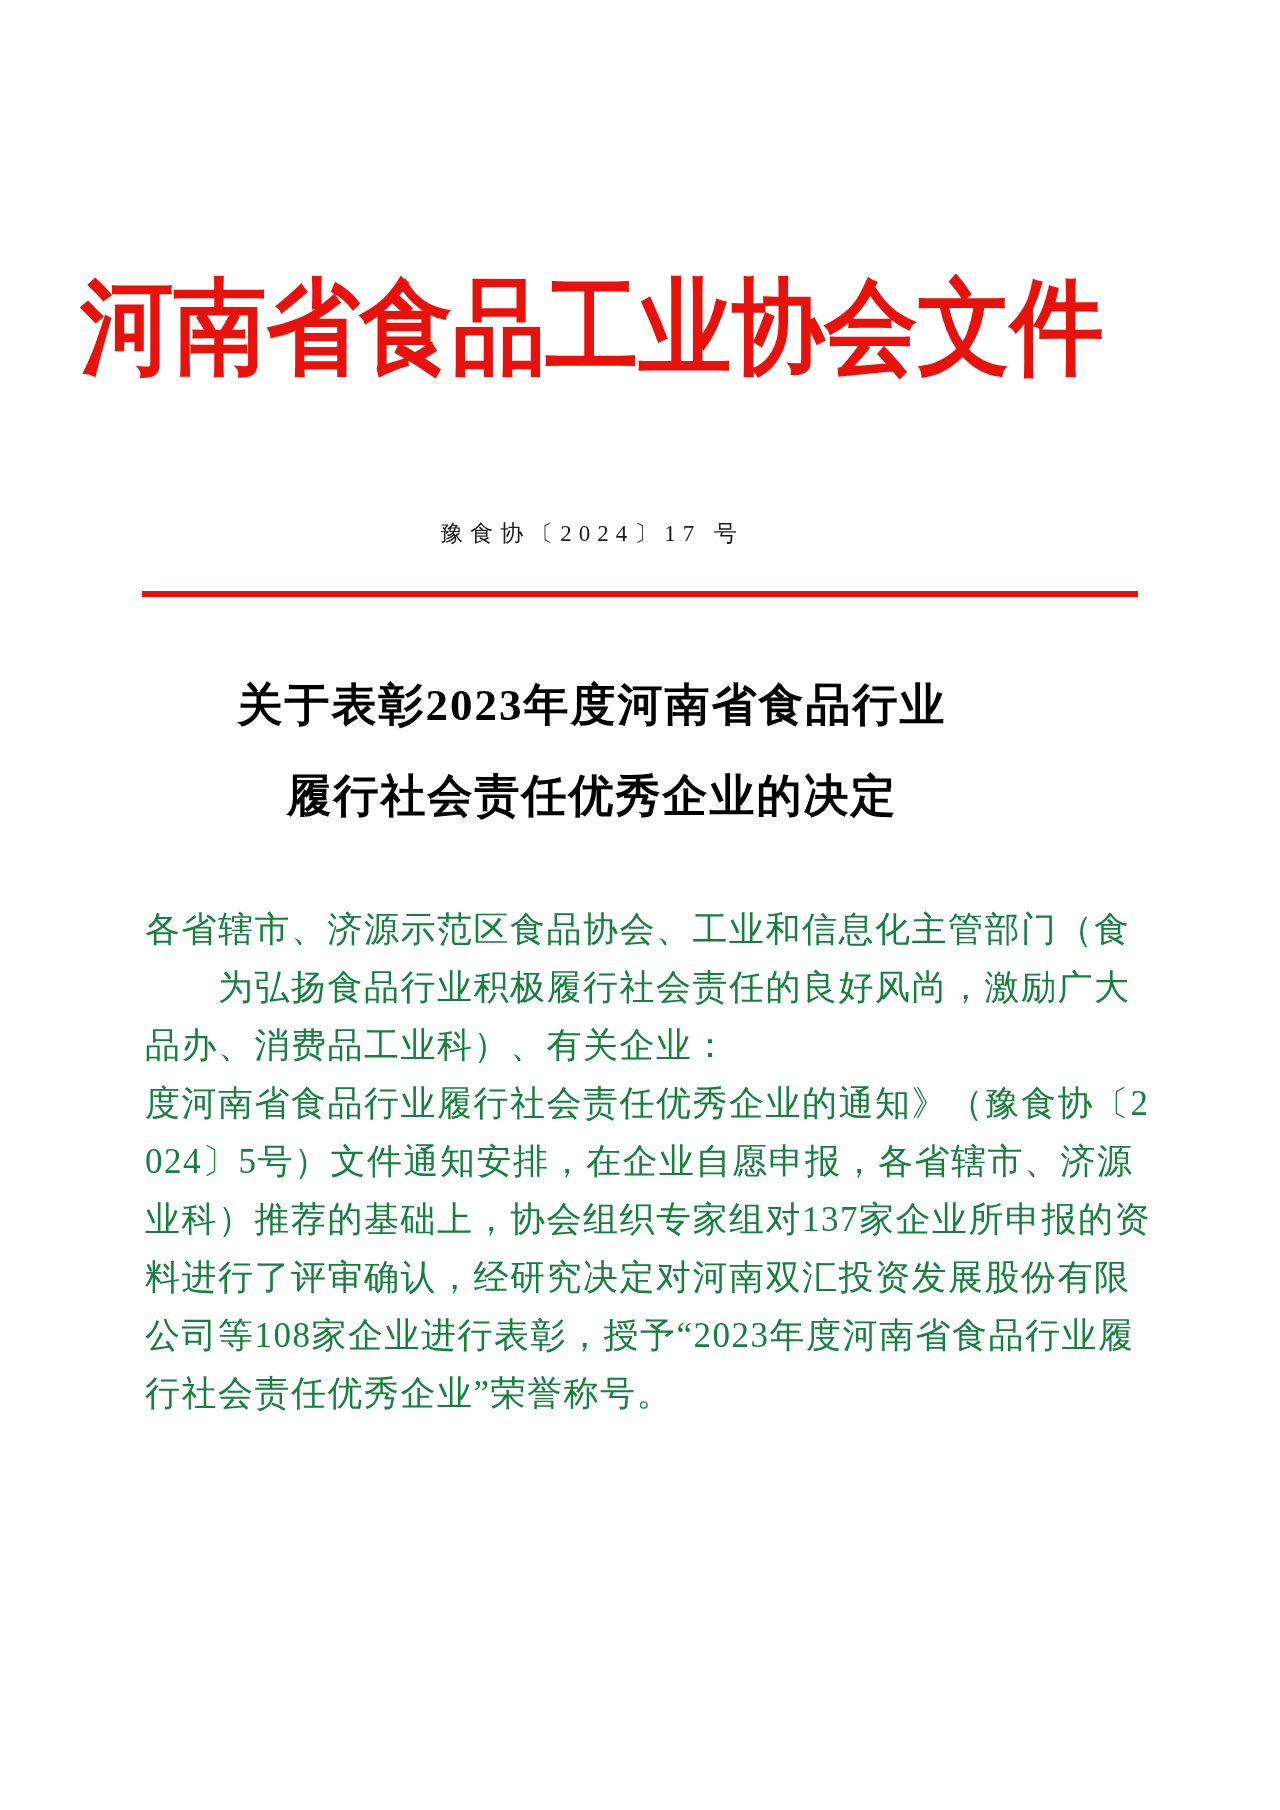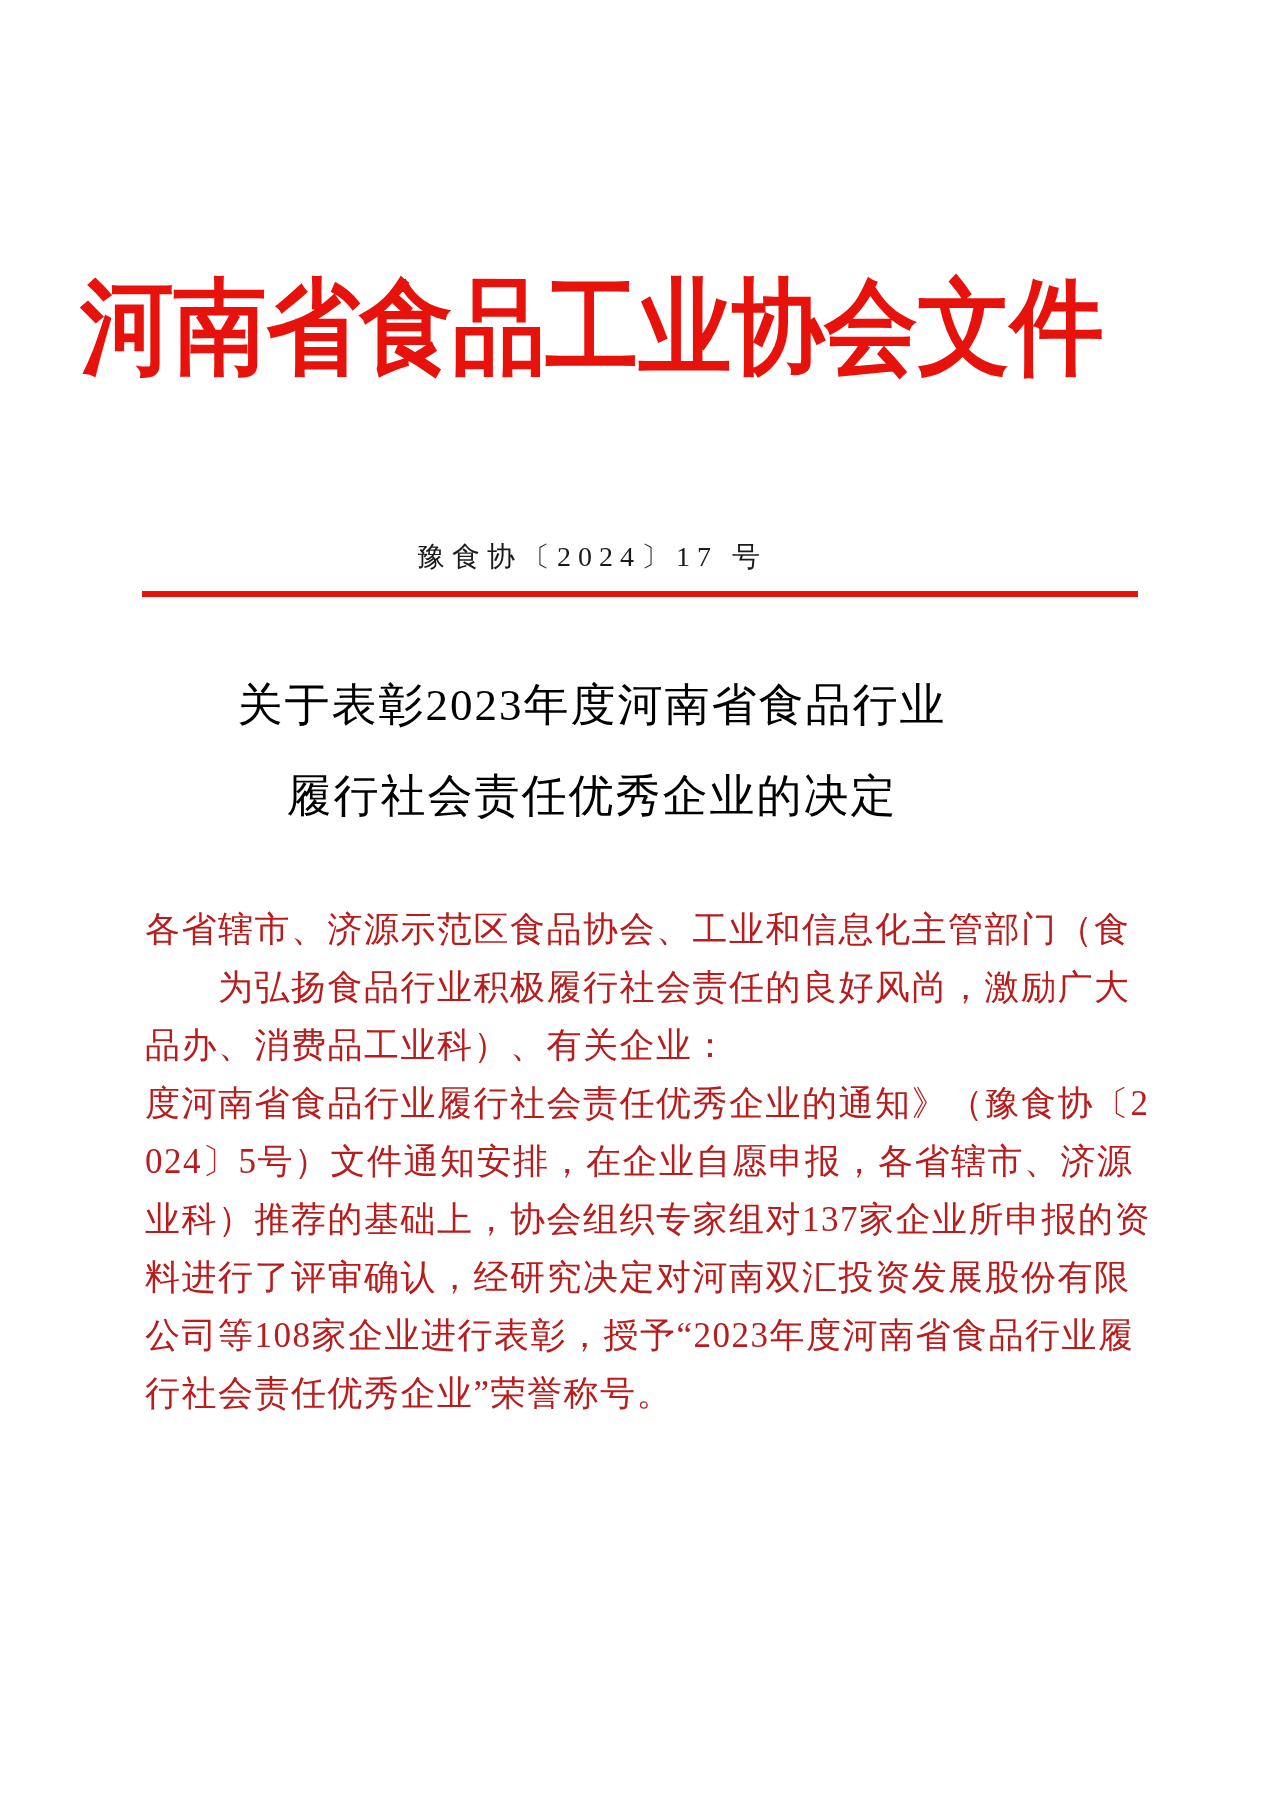--- a/index.html
+++ b/index.html
@@ -25,55 +25,55 @@
     font-size: 93px;
     font-weight: 900;
     letter-spacing: 0px;
     white-space: nowrap;
     transform: scaleY(1.12);
     transform-origin: top center;
     font-family: "Liberation Serif", "DejaVu Serif", serif;
   }
   .doc-number {
     position: absolute;
-    top: 538px;
+    top: 518px;
     left: 0;
     width: 100%;
     text-align: center;
     color: #1a1a1a;
-    font-size: 28px;
+    font-size: 23px;
     letter-spacing: 7px;
     white-space: nowrap;
   }
   .red-divider {
     position: absolute;
     top: 591px;
     left: 142px;
     width: 996px;
     height: 6px;
     background: var(--red, #ee1111);
   }
   .doc-title {
     position: absolute;
     top: 660px;
     left: 0;
     width: 100%;
     text-align: center;
     color: #000000;
     font-size: 45px;
-    font-weight: normal;
+    font-weight: bold;
     line-height: 91px;
     letter-spacing: 2px;
   }
   .doc-body {
     position: absolute;
     top: 901px;
     left: 145px;
     width: 1010px;
-    color: #b91c1c;
+    color: #15803d;
     font-size: 35px;
     line-height: 58px;
     letter-spacing: 1.5px;
   }
   .body-line {
     white-space: nowrap;
   }
 </style>
 </head>
 <body>

